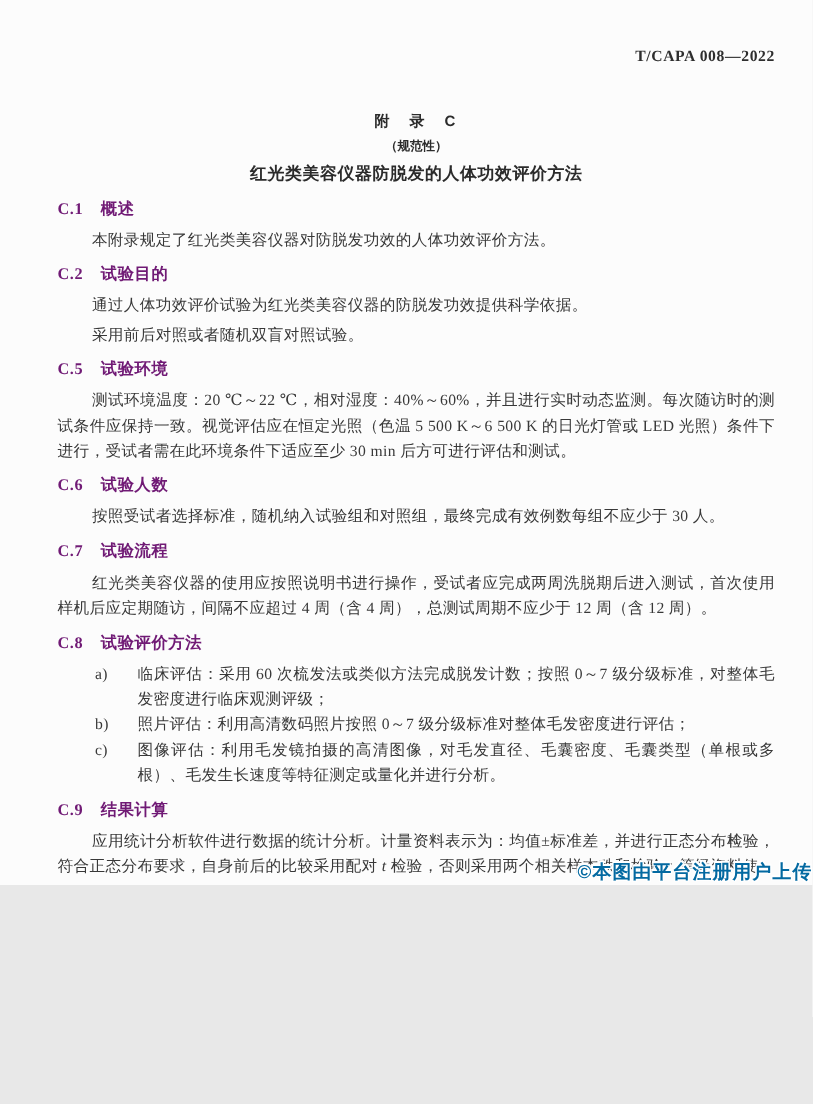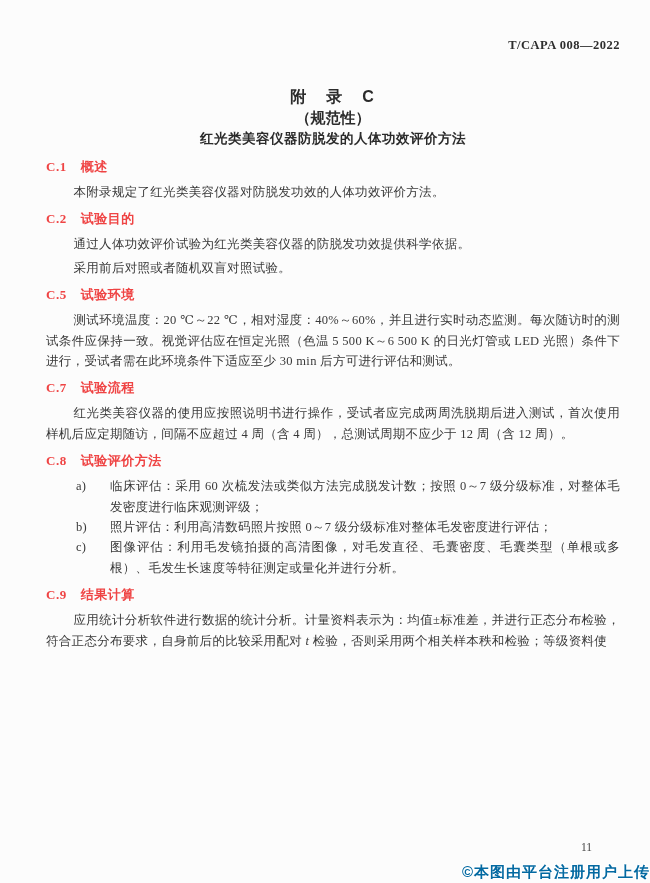--- a/index.html
+++ b/index.html
@@ -3,21 +3,21 @@
 <meta charset="utf-8">
 <style>
   html, body { margin: 0; padding: 0; }
   body {
     background: #e8e8e8;
     font-family: "Liberation Serif", "DejaVu Serif", serif;
   }
   .page {
     position: relative;
     width: 650px;
-    height: 883px;
+    height: 708px;
     margin: 0 auto;
     background: #fcfcfc;
     color: #383838;
     overflow: hidden;
     box-sizing: border-box;
     padding: 38px 30px 0 46px;
   }
   .doc-code {
     text-align: right;
     font-size: 12.5px;
@@ -25,29 +25,29 @@
     letter-spacing: 0.5px;
     color: #2e2e2e;
     line-height: 14px;
   }
   .titleblock {
     margin-top: 34px;
     text-align: center;
     color: #2b2b2b;
     font-family: "Liberation Sans", "DejaVu Sans", sans-serif;
   }
-  .titleblock .t1 { font-size: 16px; font-weight: 700; line-height: 22px; letter-spacing: 2px; }
-  .titleblock .t2 { font-size: 15px; font-weight: 700; line-height: 20px; }
+  .titleblock .t1 { font-size: 12px; font-weight: 700; line-height: 22px; letter-spacing: 2px; }
+  .titleblock .t2 { font-size: 10px; font-weight: 700; line-height: 20px; }
   .titleblock .t3 { font-size: 13.5px; font-weight: 700; line-height: 22px; letter-spacing: 0.5px; }
   .sections { margin-top: 6px; }
   .sec-title {
     font-family: "Liberation Sans", "DejaVu Sans", sans-serif;
     font-size: 13px;
     font-weight: 700;
-    color: #ef4444;
+    color: #701a75;
     margin: 8px 0 6px 0;
     line-height: 18px;
     letter-spacing: 0.5px;
   }
   .sec-title .sec-num { margin-right: 14px; font-family: "Liberation Serif", serif; }
   .para {
     font-size: 12.5px;
     line-height: 20.4px;
     letter-spacing: 0.3px;
     text-align: justify;
@@ -121,20 +121,26 @@
       <p class="para">采用前后对照或者随机双盲对照试验。</p>
     </div>
 
     <div>
       <div class="sec-title">
         <span class="sec-num">C.5</span><span>试验环境</span>
       </div>
       <p class="para">测试环境温度：20 ℃～22 ℃，相对湿度：40%～60%，并且进行实时动态监测。每次随访时的测试条件应保持一致。视觉评估应在恒定光照（色温 5 500 K～6 500 K 的日光灯管或 LED 光照）条件下进行，受试者需在此环境条件下适应至少 30 min 后方可进行评估和测试。</p>
     </div>
 
+    <div>
+      <div class="sec-title">
+        <span class="sec-num">C.6</span><span>试验人数</span>
+      </div>
+      <p class="para">按照受试者选择标准，随机纳入试验组和对照组，最终完成有效例数每组不应少于 30 人。</p>
+    </div>
 
     <div>
       <div class="sec-title">
         <span class="sec-num">C.7</span><span>试验流程</span>
       </div>
       <p class="para">红光类美容仪器的使用应按照说明书进行操作，受试者应完成两周洗脱期后进入测试，首次使用样机后应定期随访，间隔不应超过 4 周（含 4 周），总测试周期不应少于 12 周（含 12 周）。</p>
     </div>
 
     <div>
       <div class="sec-title">

